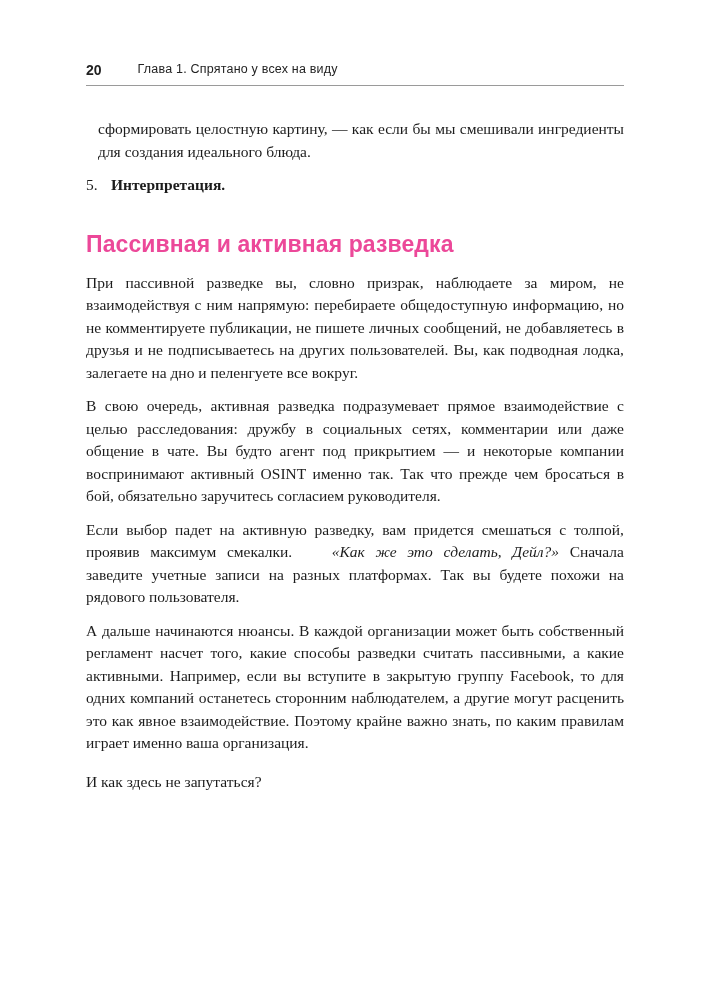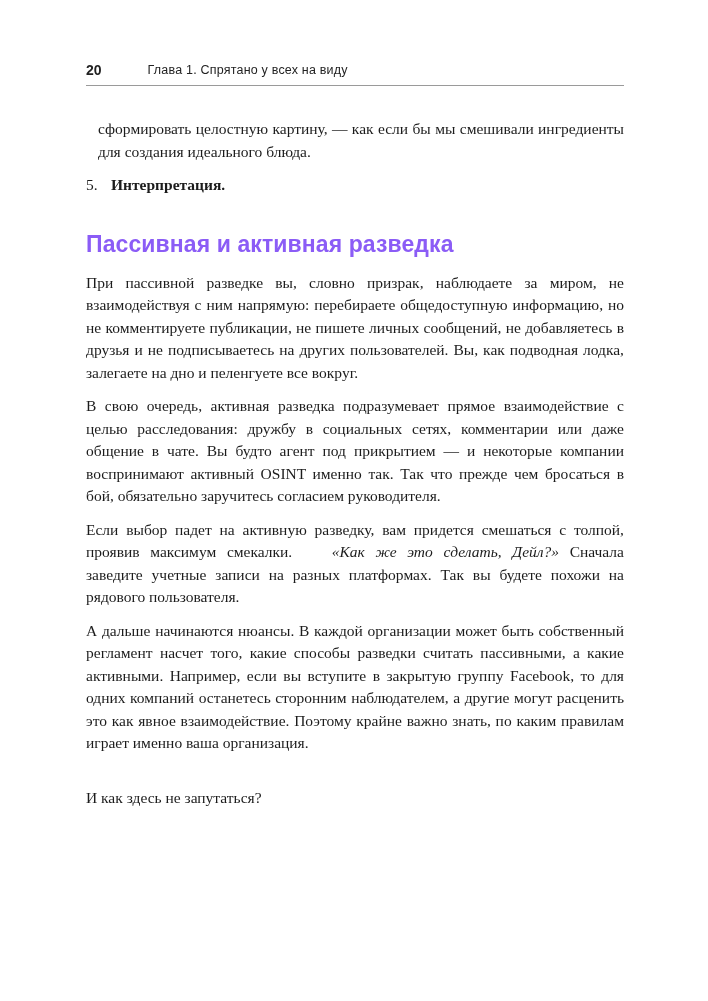--- a/index.html
+++ b/index.html
@@ -14,22 +14,22 @@
     box-sizing: border-box;
     background: #ffffff;
     padding: 62px 84px 40px 86px;
     font-family: "Liberation Serif", serif;
     color: #1c1c1c;
     overflow: hidden;
   }
   
   .running-header {
     display: flex;
-    align-items: center;
-    gap: 34px;
+    align-items: flex-start;
+    gap: 24px;
     font-family: "Liberation Sans", sans-serif;
     color: #222222;
   }
   .page-number {
     font-weight: bold;
     font-size: 14px;
   }
   .running-head {
     font-size: 12.5px;
     letter-spacing: 0.2px;
@@ -63,30 +63,30 @@
     width: 25px;
     flex: 0 0 25px;
   }
   .list-title {
     font-weight: bold;
   }
   .section-heading {
     font-family: "Liberation Sans", sans-serif;
     font-weight: bold;
     font-size: 23px;
-    color: #8b5cf6;
+    color: #ec4899;
     margin: 34px 0 14px 0;
     letter-spacing: 0.1px;
   }
   .italic {
     font-style: italic;
     margin-left: 29px;
   }
   .last-line {
-    margin-top: 32px;
+    margin-top: 16px;
   }
 </style>
 </head>
 <body>
 
 <div class="page">
 
   <header class="running-header">
     <span class="page-number">20</span>
     <span class="running-head">Глава 1. Спрятано у всех на виду</span>

